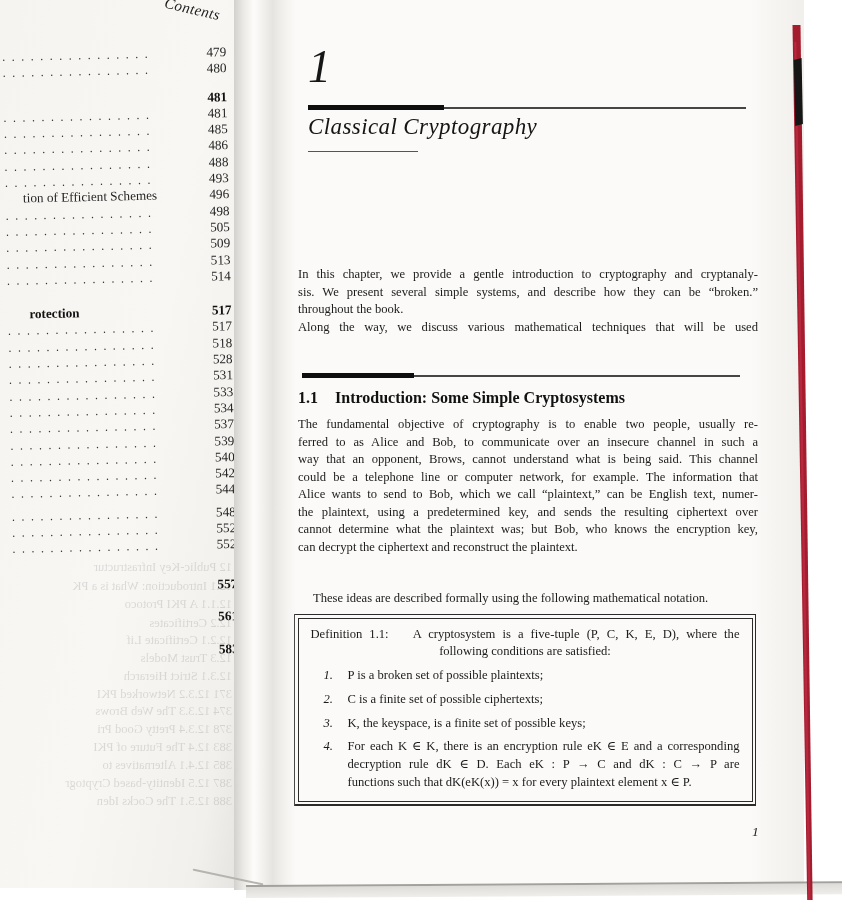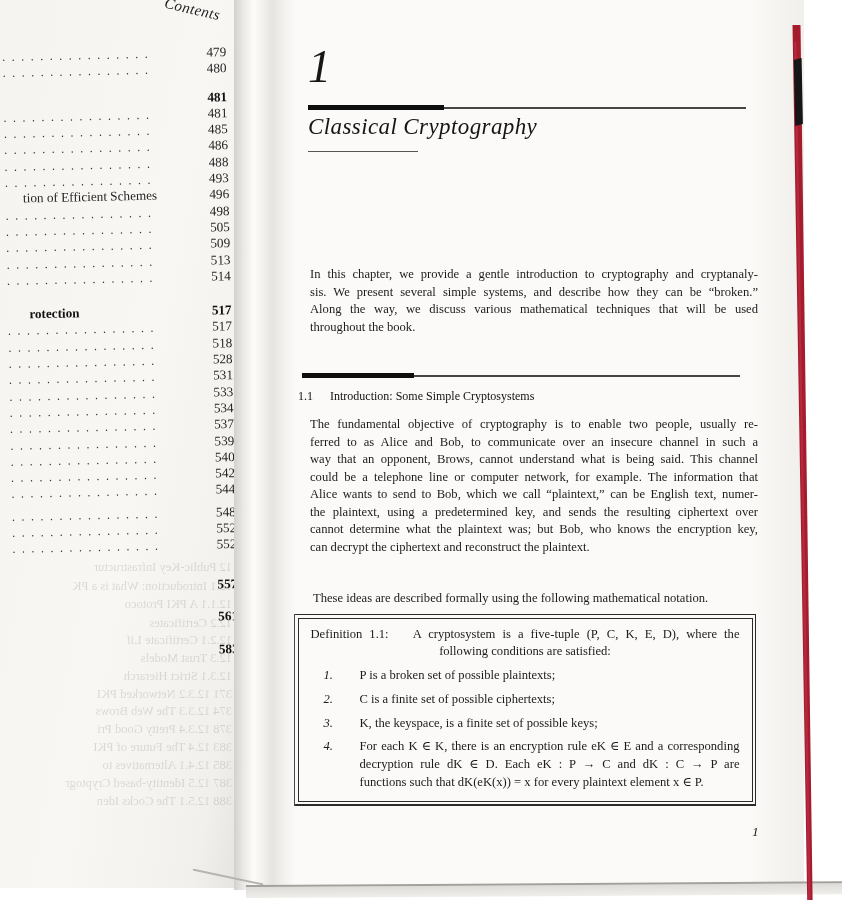--- a/index.html
+++ b/index.html
@@ -52,26 +52,26 @@
   .chapter-rule { left:50px; top:105px; width:438px; }
   .chapter-rule .thick { width:136px; }
   .chapter-title { position:absolute; left:50px; top:114px; font-size:23px;
                    font-style:italic; color:#151515; letter-spacing:.4px; }
   .title-underline { position:absolute; left:50px; top:151px; width:110px;
                      height:1.4px; background:#555; }
   .para { position:absolute; left:40px; width:460px; font-size:12.6px;
           line-height:17.5px; color:#1c1c1c; }
   .intro-para { top:266px; }
   .body-para  { top:416px; }
-  .pline { text-align:justify; text-align-last:justify;margin-left:12px; }
+  .pline { text-align:justify; text-align-last:justify; }
   .pline.pl-last { text-align-last:left; }
   .section-rule { left:44px; top:373px; width:438px; }
   .section-rule .thick { width:112px; }
-  .section-heading { position:absolute; left:40px; top:389px; font-size:12px;
-                     font-weight:normal; color:#111; }
+  .section-heading { position:absolute; left:40px; top:389px; font-size:16px;
+                     font-weight:bold; color:#111; }
   .section-heading .sh-title { margin-left:17px; }
   .note-line { position:absolute; left:40px; top:590px; width:460px; font-size:12.6px;
                line-height:17.5px; text-indent:15px; color:#1c1c1c; }
   .def-box { position:absolute; left:36px; top:614px; width:462px;
              border:1.3px solid #2b2b2b; border-bottom-width:2px; padding:2.5px; }
   .def-box-inner { border:1.1px solid #2b2b2b; padding:7px 12px 9px 12px;
                    font-size:12.6px; line-height:17.8px; color:#1b1b1b; }
   .def-line { text-align:justify; text-align-last:justify; }
   .def-line2 { text-align:center; }
   .def-label { font-weight:normal; }
@@ -336,22 +336,22 @@
   <div class="rule chapter-rule">
     <div class="thin"></div>
     <div class="thick"></div>
   </div>
   <div class="chapter-title">Classical Cryptography</div>
   <div class="title-underline"></div>
 
   <div class="para intro-para">
       <div class="pline">In this chapter, we provide a gentle introduction to cryptography and cryptanaly-</div>
       <div class="pline">sis. We present several simple systems, and describe how they can be “broken.”</div>
+      <div class="pline pl-last">throughout the book.</div>
       <div class="pline">Along the way, we discuss various mathematical techniques that will be used</div>
-      <div class="pline pl-last">throughout the book.</div>
     </div>
 
   <div class="rule section-rule">
     <div class="thin"></div>
     <div class="thick"></div>
   </div>
   <div class="section-heading">
     <span>1.1</span><span class="sh-title">Introduction: Some Simple Cryptosystems</span>
   </div>
 

